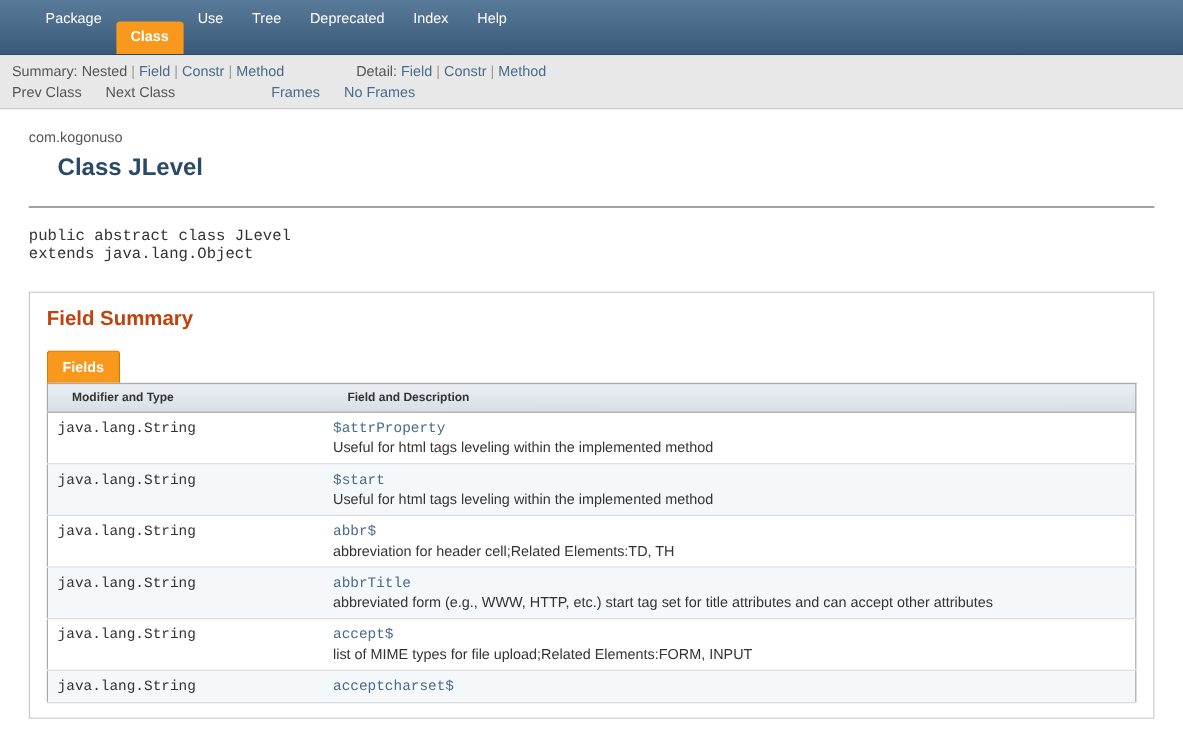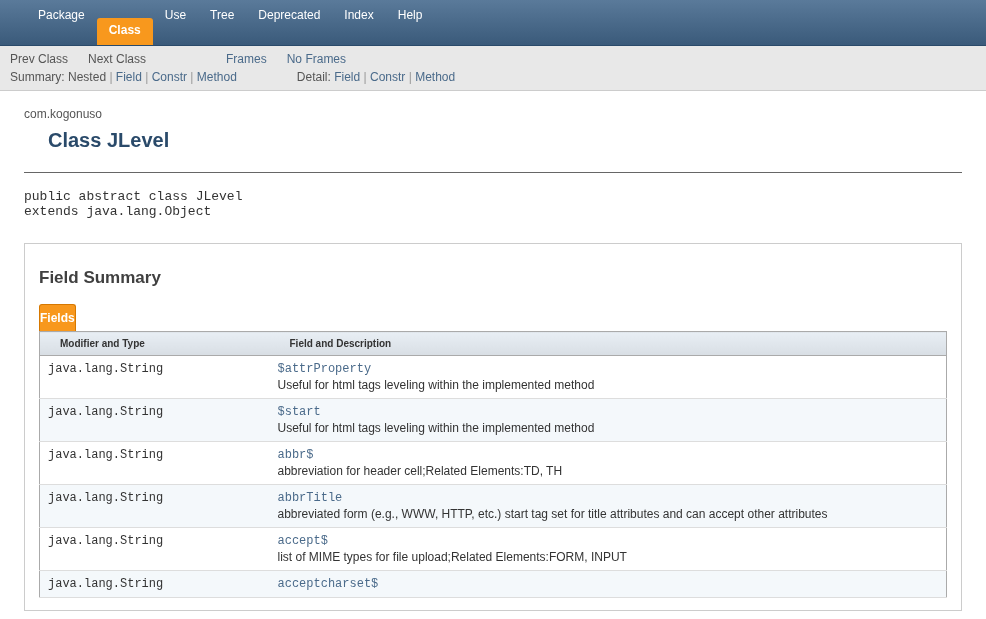--- a/index.html
+++ b/index.html
@@ -15,22 +15,22 @@
 .sub-nav .label { color: #555; }
 .sub-nav .sep { color: #999; }
 .content { padding: 16px 24px; }
 .package-name { font-size: 12px; color: #555; margin-bottom: 8px; }
 .class-title { font-size: 20px; font-weight: bold; color: #2a4a6a; margin-bottom: 20px; margin-left: 24px; }
 .inheritance { font-size: 12px; color: #333; margin-bottom: 16px; line-height: 1.6; }
 .inheritance .indent { padding-left: 40px; }
 hr { border: none; border-top: 1px solid #666; margin: 12px 0 16px 0; }
 .signature { font-family: "Courier New", monospace; font-size: 13px; white-space: pre; margin-bottom: 24px; }
 .section-box { border: 1px solid #ccc; padding: 12px 14px; }
-.section-title { font-size: 17px; font-weight: bold; color: #404040; margin-bottom: 16px; margin-top: 12px; }
-.tab-label { display: inline-block; background: #f8981d; color: #fff; font-size: 12px; font-weight: bold; padding: 6px 0; border-radius: 3px 3px 0 0; border: 1px solid #d67800; border-bottom: none; }
+.section-title { font-size: 17px; font-weight: bold; color: #c2410c; margin-bottom: 16px; }
+.tab-label { display: inline-block; background: #f8981d; color: #fff; font-size: 12px; font-weight: bold; padding: 6px 12px; border-radius: 3px 3px 0 0; border: 1px solid #d67800; border-bottom: none; }
 .field-table { width: 100%; border-collapse: collapse; border: 1px solid #aaa; }
 .field-table th { background: linear-gradient(to bottom, #e8eef4, #d8dee4); text-align: left; padding: 6px 20px; font-size: 10px; font-weight: bold; border-bottom: 1px solid #aaa; }
 .field-table td { padding: 6px 8px; font-size: 12px; border-bottom: 1px solid #ddd; vertical-align: top; }
 .field-table tr:nth-child(even) td { background: #f4f8fb; }
 .field-table .mod-type { width: 230px; font-family: "Courier New", monospace; }
 .field-table .field-name { font-family: "Courier New", monospace; color: #4a6a8a; cursor: pointer; }
 .field-table .field-desc { color: #333; margin-top: 2px; }
 </style>
 </head>
 <body>
@@ -42,45 +42,45 @@
       <li>Use</li>
       <li>Tree</li>
       <li>Deprecated</li>
       <li>Index</li>
       <li>Help</li>
     </ul>
 </div>
 
 <div class="sub-nav">
   <div class="sub-nav-row">
-    <span class="label">Prev Class</span>
-    <span class="label">Next Class</span>
-    <span style="margin-left:40px;"></span>
-    <span class="link">Frames</span>
-    <span class="link">No Frames</span>
-  </div>
-  <div class="sub-nav-row">
     <span>
       <span class="label">Summary:</span>
       <span class="label">Nested</span>
       <span class="sep"> | </span>
       <span class="link">Field</span>
       <span class="sep"> | </span>
       <span class="link">Constr</span>
       <span class="sep"> | </span>
       <span class="link">Method</span>
     </span>
     <span style="margin-left:40px;">
       <span class="label">Detail:</span>
       <span class="link">Field</span>
       <span class="sep"> | </span>
       <span class="link">Constr</span>
       <span class="sep"> | </span>
       <span class="link">Method</span>
     </span>
+  </div>
+  <div class="sub-nav-row">
+    <span class="label">Prev Class</span>
+    <span class="label">Next Class</span>
+    <span style="margin-left:40px;"></span>
+    <span class="link">Frames</span>
+    <span class="link">No Frames</span>
   </div>
 </div>
 
 <div class="content">
   <div class="package-name">com.kogonuso</div>
   <h1 class="class-title">Class JLevel</h1>
 
 
   <hr>
 

